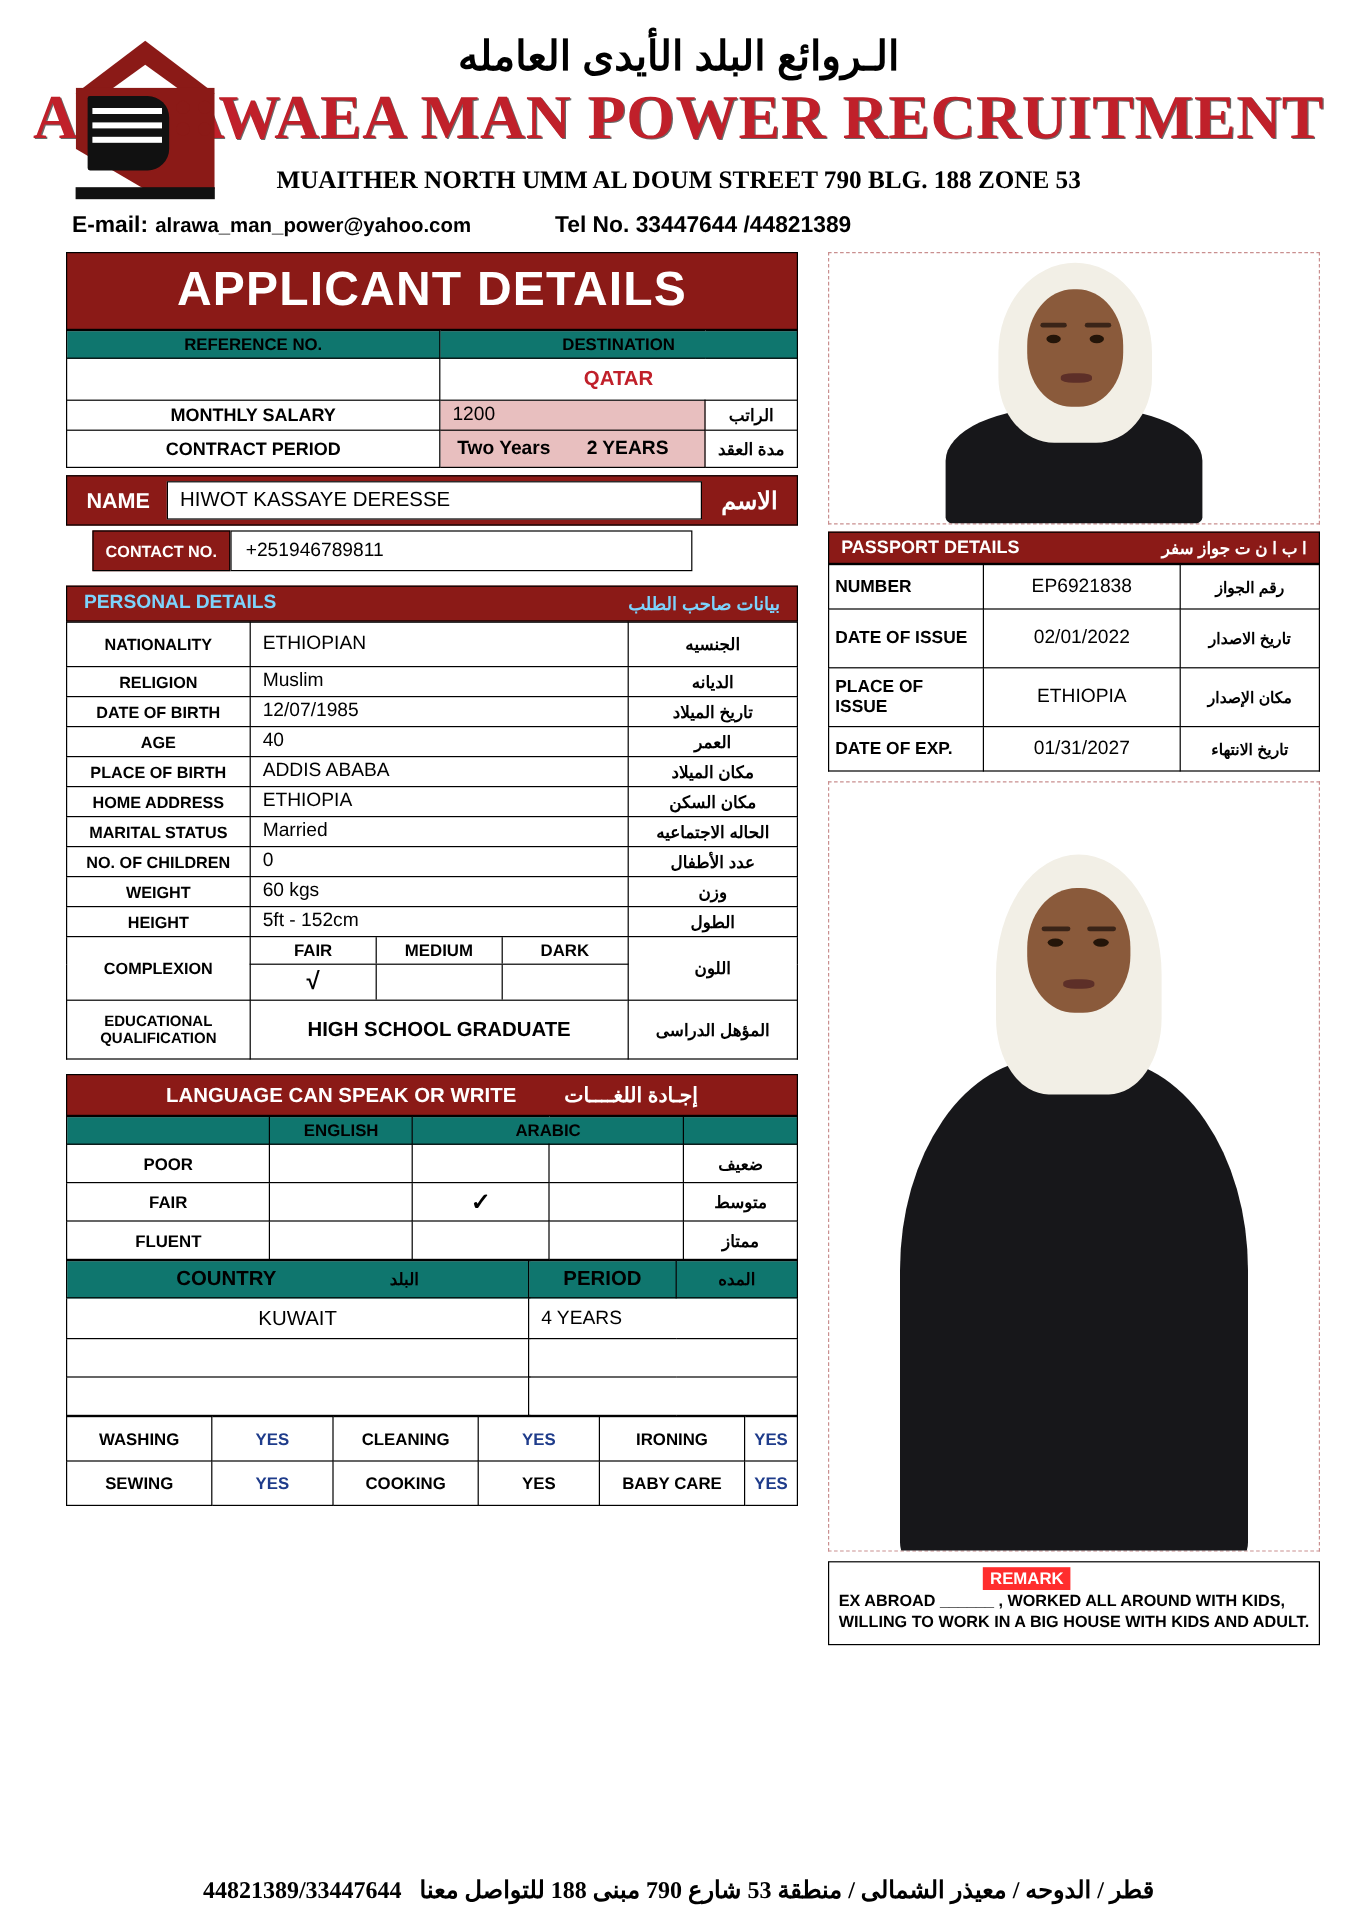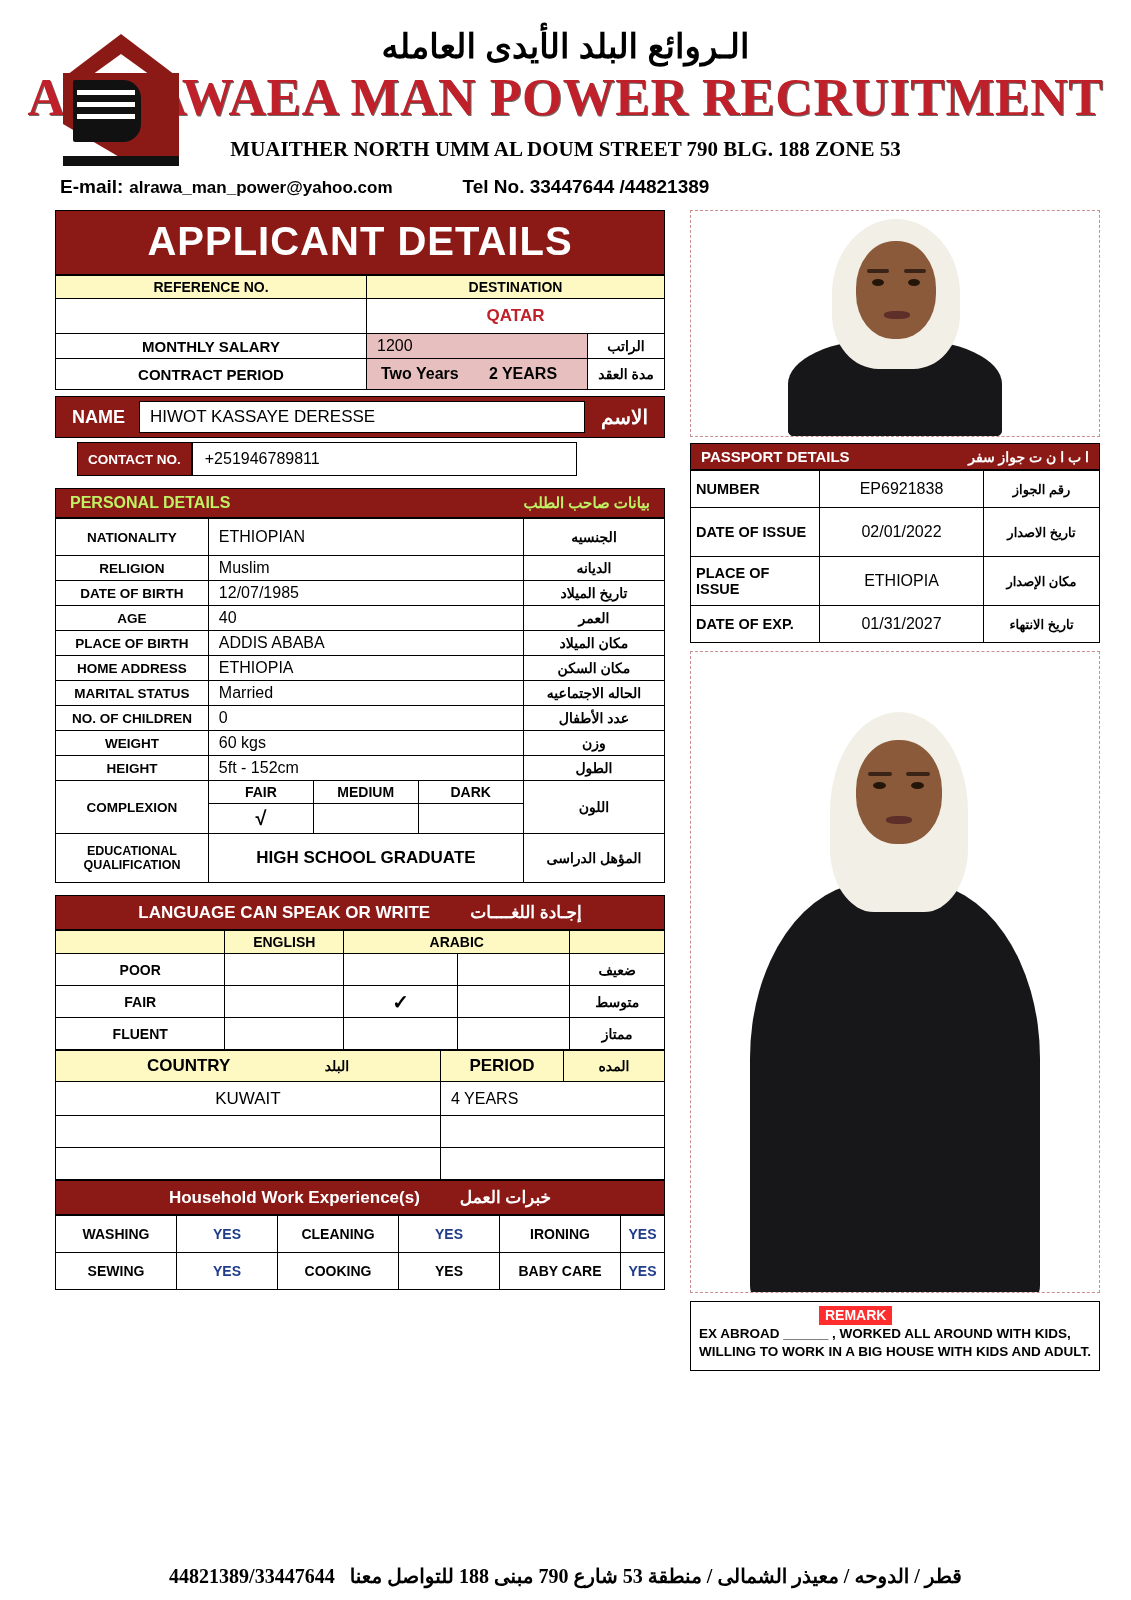--- a/index.html
+++ b/index.html
@@ -155,21 +155,21 @@
     border-collapse: collapse;
     width: 100%;
   }
   td, th {
     border: 1px solid #000;
     padding: 3px 5px;
     font-size: 14px;
     vertical-align: middle;
   }
   .pinkband {
-    background: #fef9c3;
+    background: #0f766e;
     font-weight: bold;
   }
   .pinkcell {
     background: #e8bfbf;
   }
   .center { text-align: center; }
   .ar { direction: rtl; font-weight: bold; font-size: 14px; text-align: center; }
   .bold { font-weight: bold; }
 
   .title-bar {
@@ -253,21 +253,21 @@
     border: 1px solid #000;
     flex: 1;
     display: flex;
     align-items: center;
     padding-left: 12px;
     font-size: 16px;
   }
 
   .section-head {
     background: #8b1a17;
-    color: #bef264;
+    color: #7dd3fc;
     display: flex;
     justify-content: space-between;
     align-items: center;
     border: 1px solid #000;
     padding: 5px 14px;
     font-weight: bold;
     font-size: 16px;
   }
   .section-head .ar-h { direction: rtl; font-size: 15px; }
 
@@ -601,24 +601,20 @@
           <td class="center" style="height:25px;" colspan="2"></td>
           <td colspan="2"></td>
         </tr>
         <tr>
           <td class="center" style="height:25px;" colspan="2"></td>
           <td colspan="2"></td>
         </tr>
       </tbody>
         </table>
 
-      <div class="sec-title-center">
-        <span>Household Work Experience(s)</span>
-        <span style="direction:rtl;">خبرات العمل</span>
-      </div>
       <table>
         <tbody>
             <tr>
           <td class="center bold" style="width:110px;height:30px;">WASHING</td>
           <td class="center bold" style="width:90px;color:#1f3c8b;">YES</td>
           <td class="center bold" style="width:110px;">CLEANING</td>
           <td class="center bold" style="width:90px;color:#1f3c8b;">YES</td>
           <td class="center bold" style="width:110px;">IRONING</td>
           <td class="center bold" style="color:#1f3c8b;">YES</td>
         </tr>

